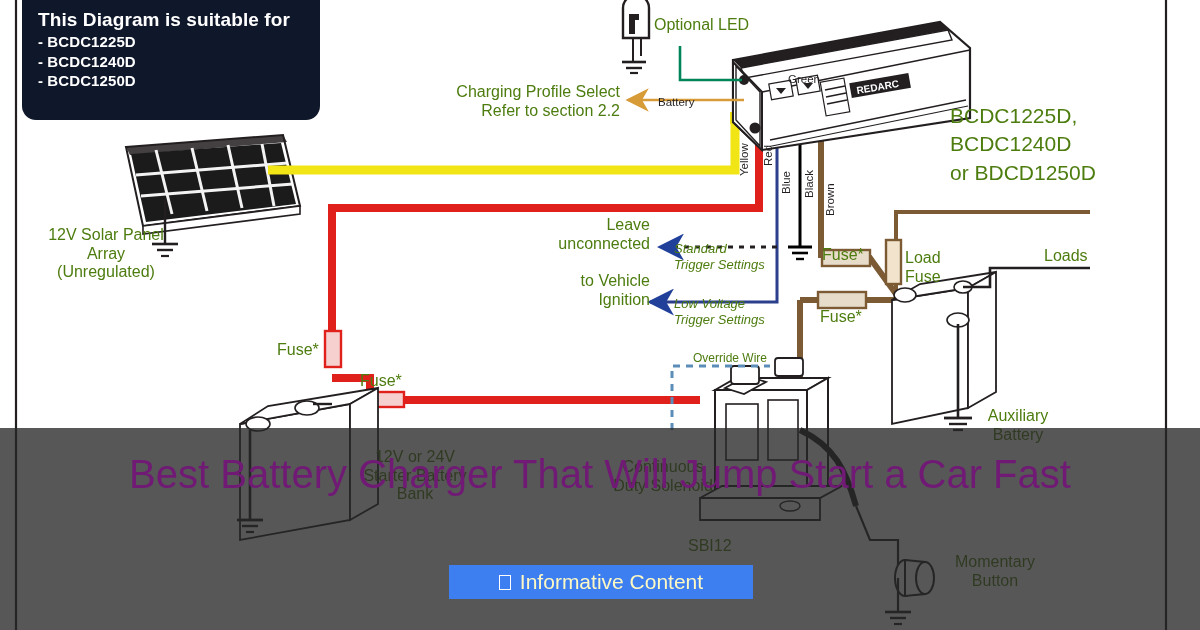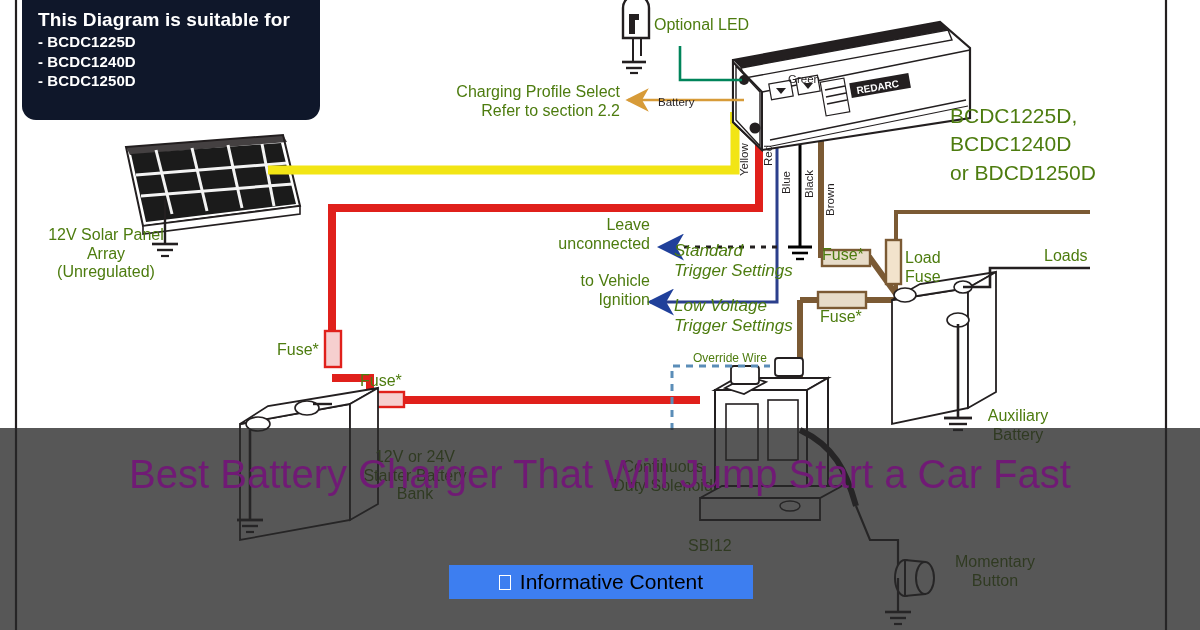--- a/index.html
+++ b/index.html
@@ -23,37 +23,37 @@
   }
   .infobox .ttl{font-size:19px;font-weight:bold;line-height:1.28;letter-spacing:.1px;}
   .infobox .itm{font-size:15px;font-weight:bold;line-height:1.30;letter-spacing:.1px;}
 
   
   .lbl{position:absolute;color:#4d7c0f;font-size:16px;line-height:1.16;white-space:pre;}
   .lbl.c{text-align:center;}
   .lbl.r{text-align:right;}
   .lbl.big{font-size:21px;line-height:1.35;}
   .lbl.sm{font-size:12px;}
-  .lbl.it{font-style:italic;font-size:17px;line-height:1.2;}
+  .lbl.it{font-style:italic;font-size:13px;line-height:1.2;}
   .wlbl{position:absolute;font-size:11.5px;color:#231f20;white-space:nowrap;}
   .wlbl.vert{transform-origin:0 0;transform:rotate(-90deg);}
 
   
   .overlay{
     position:absolute;left:0;top:428px;width:1200px;height:202px;
     background:rgba(40,40,40,.78);
   }
   .title{
     position:absolute;left:0;top:452px;width:1200px;
     text-align:center;color:#701a75;font-size:40px;line-height:1.13;
     font-weight:normal;padding:0 60px;box-sizing:border-box;
   }
   .badge{
     position:absolute;left:449px;top:565px;width:304px;height:34px;
-    background:#3d7ef0;color:#000000;font-size:21px;
+    background:#3d7ef0;color:#fef9c3;font-size:21px;
     display:flex;align-items:center;justify-content:center;gap:9px;
     box-sizing:border-box;
   }
   .badge .tofu{
     display:inline-block;width:12px;height:15px;
     border:1.6px solid #ffffff;box-sizing:border-box;
   }
 </style>
 </head>
 <body>

